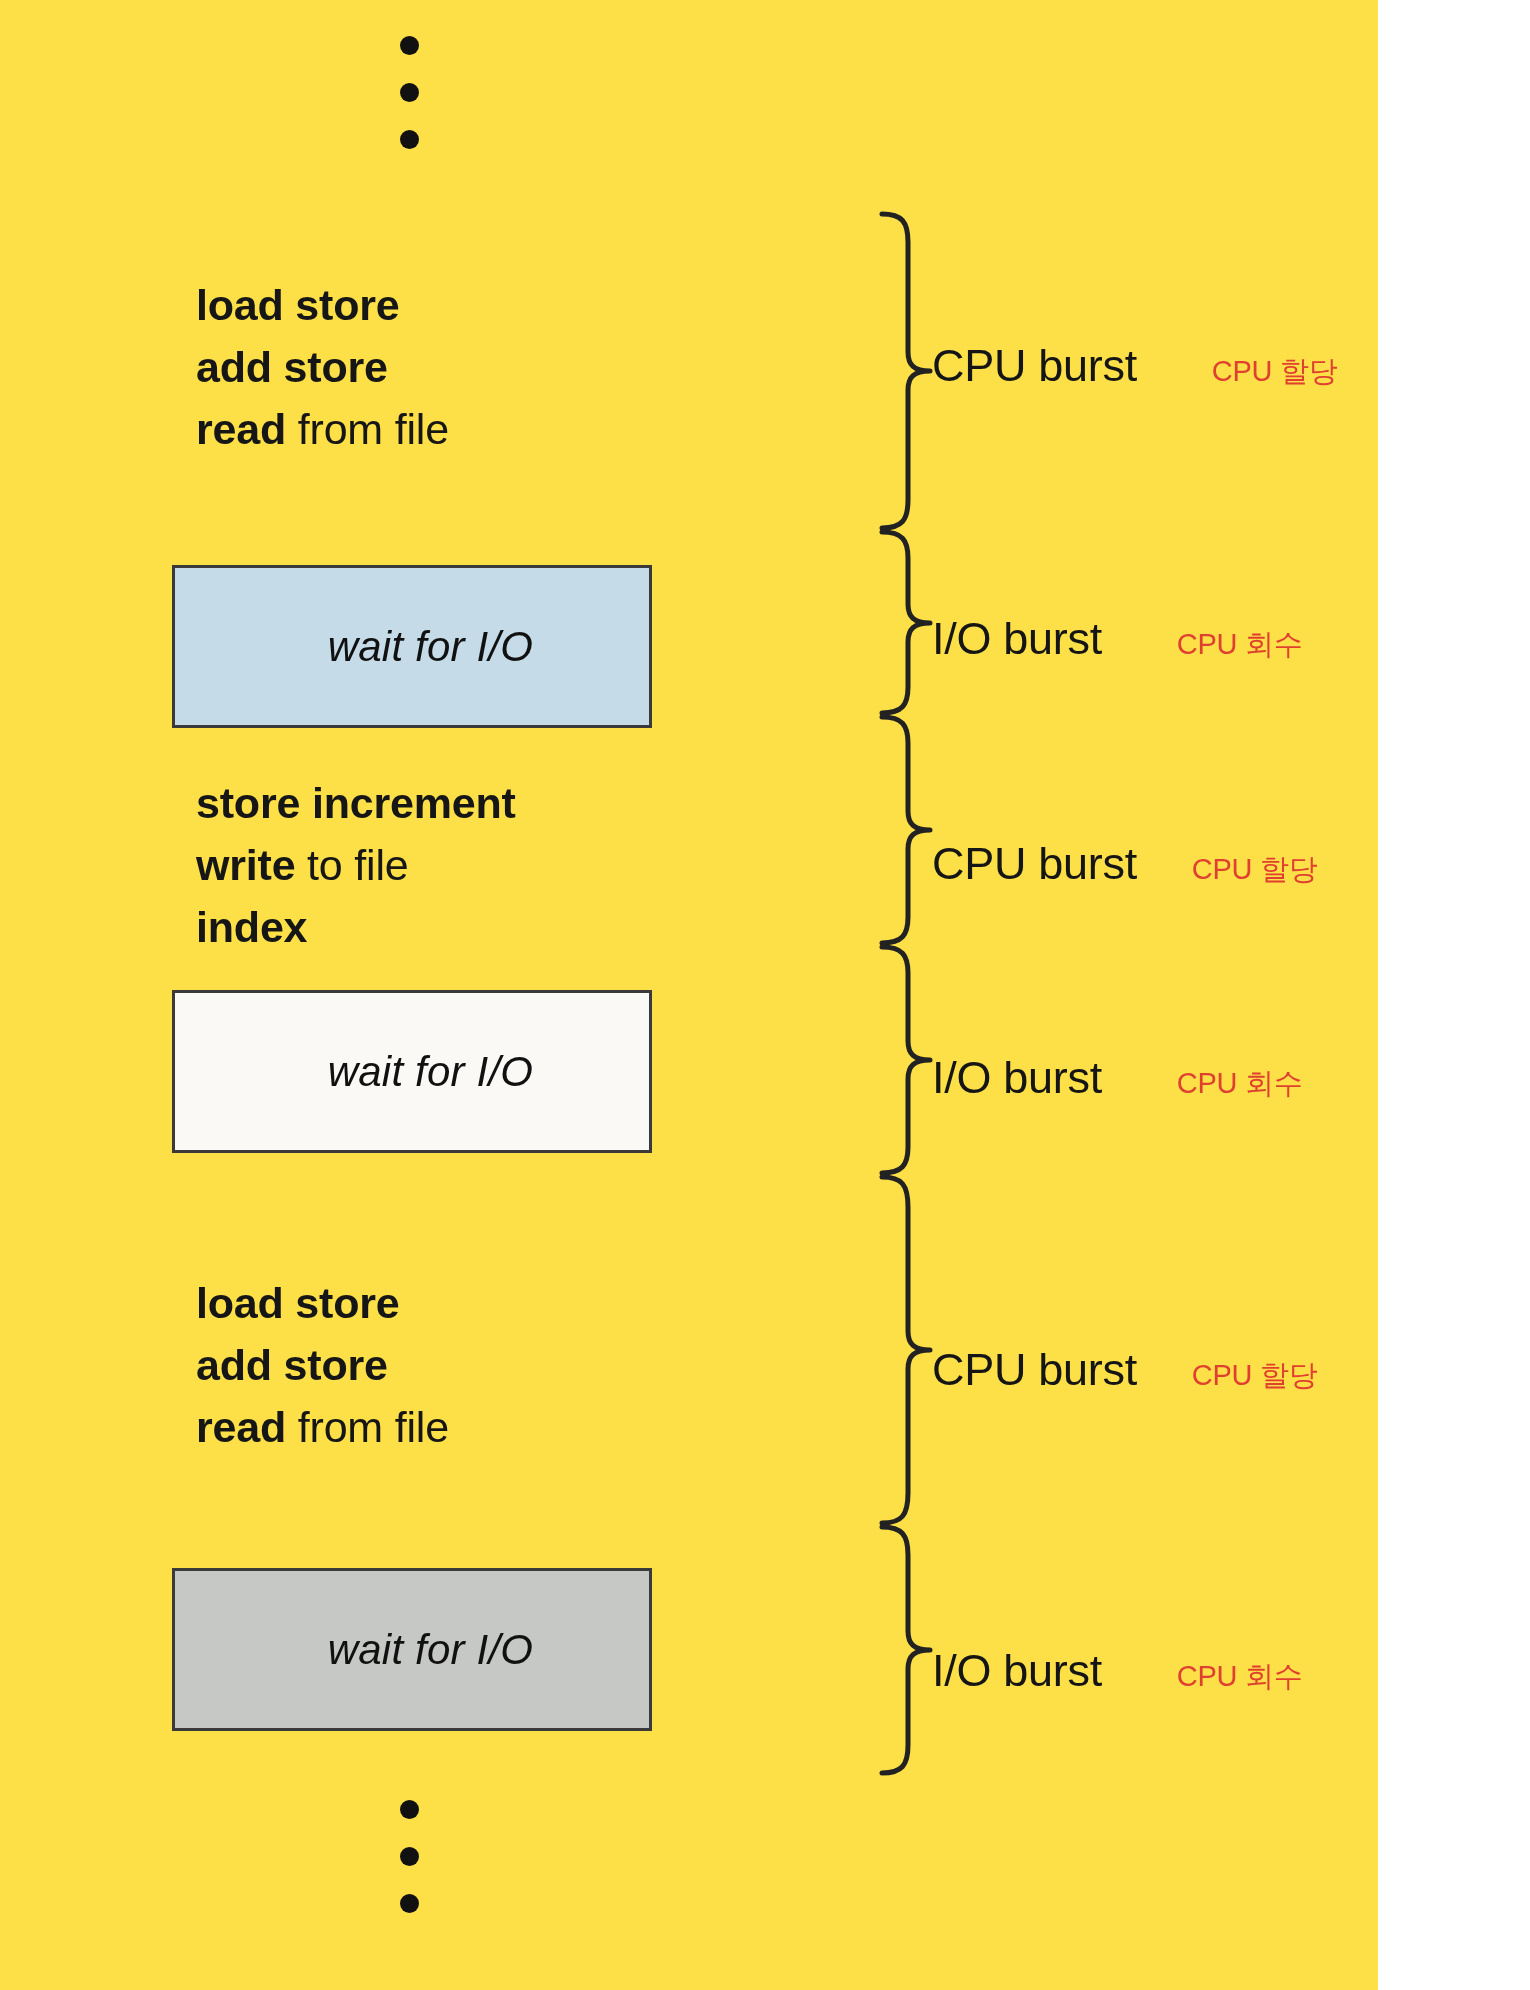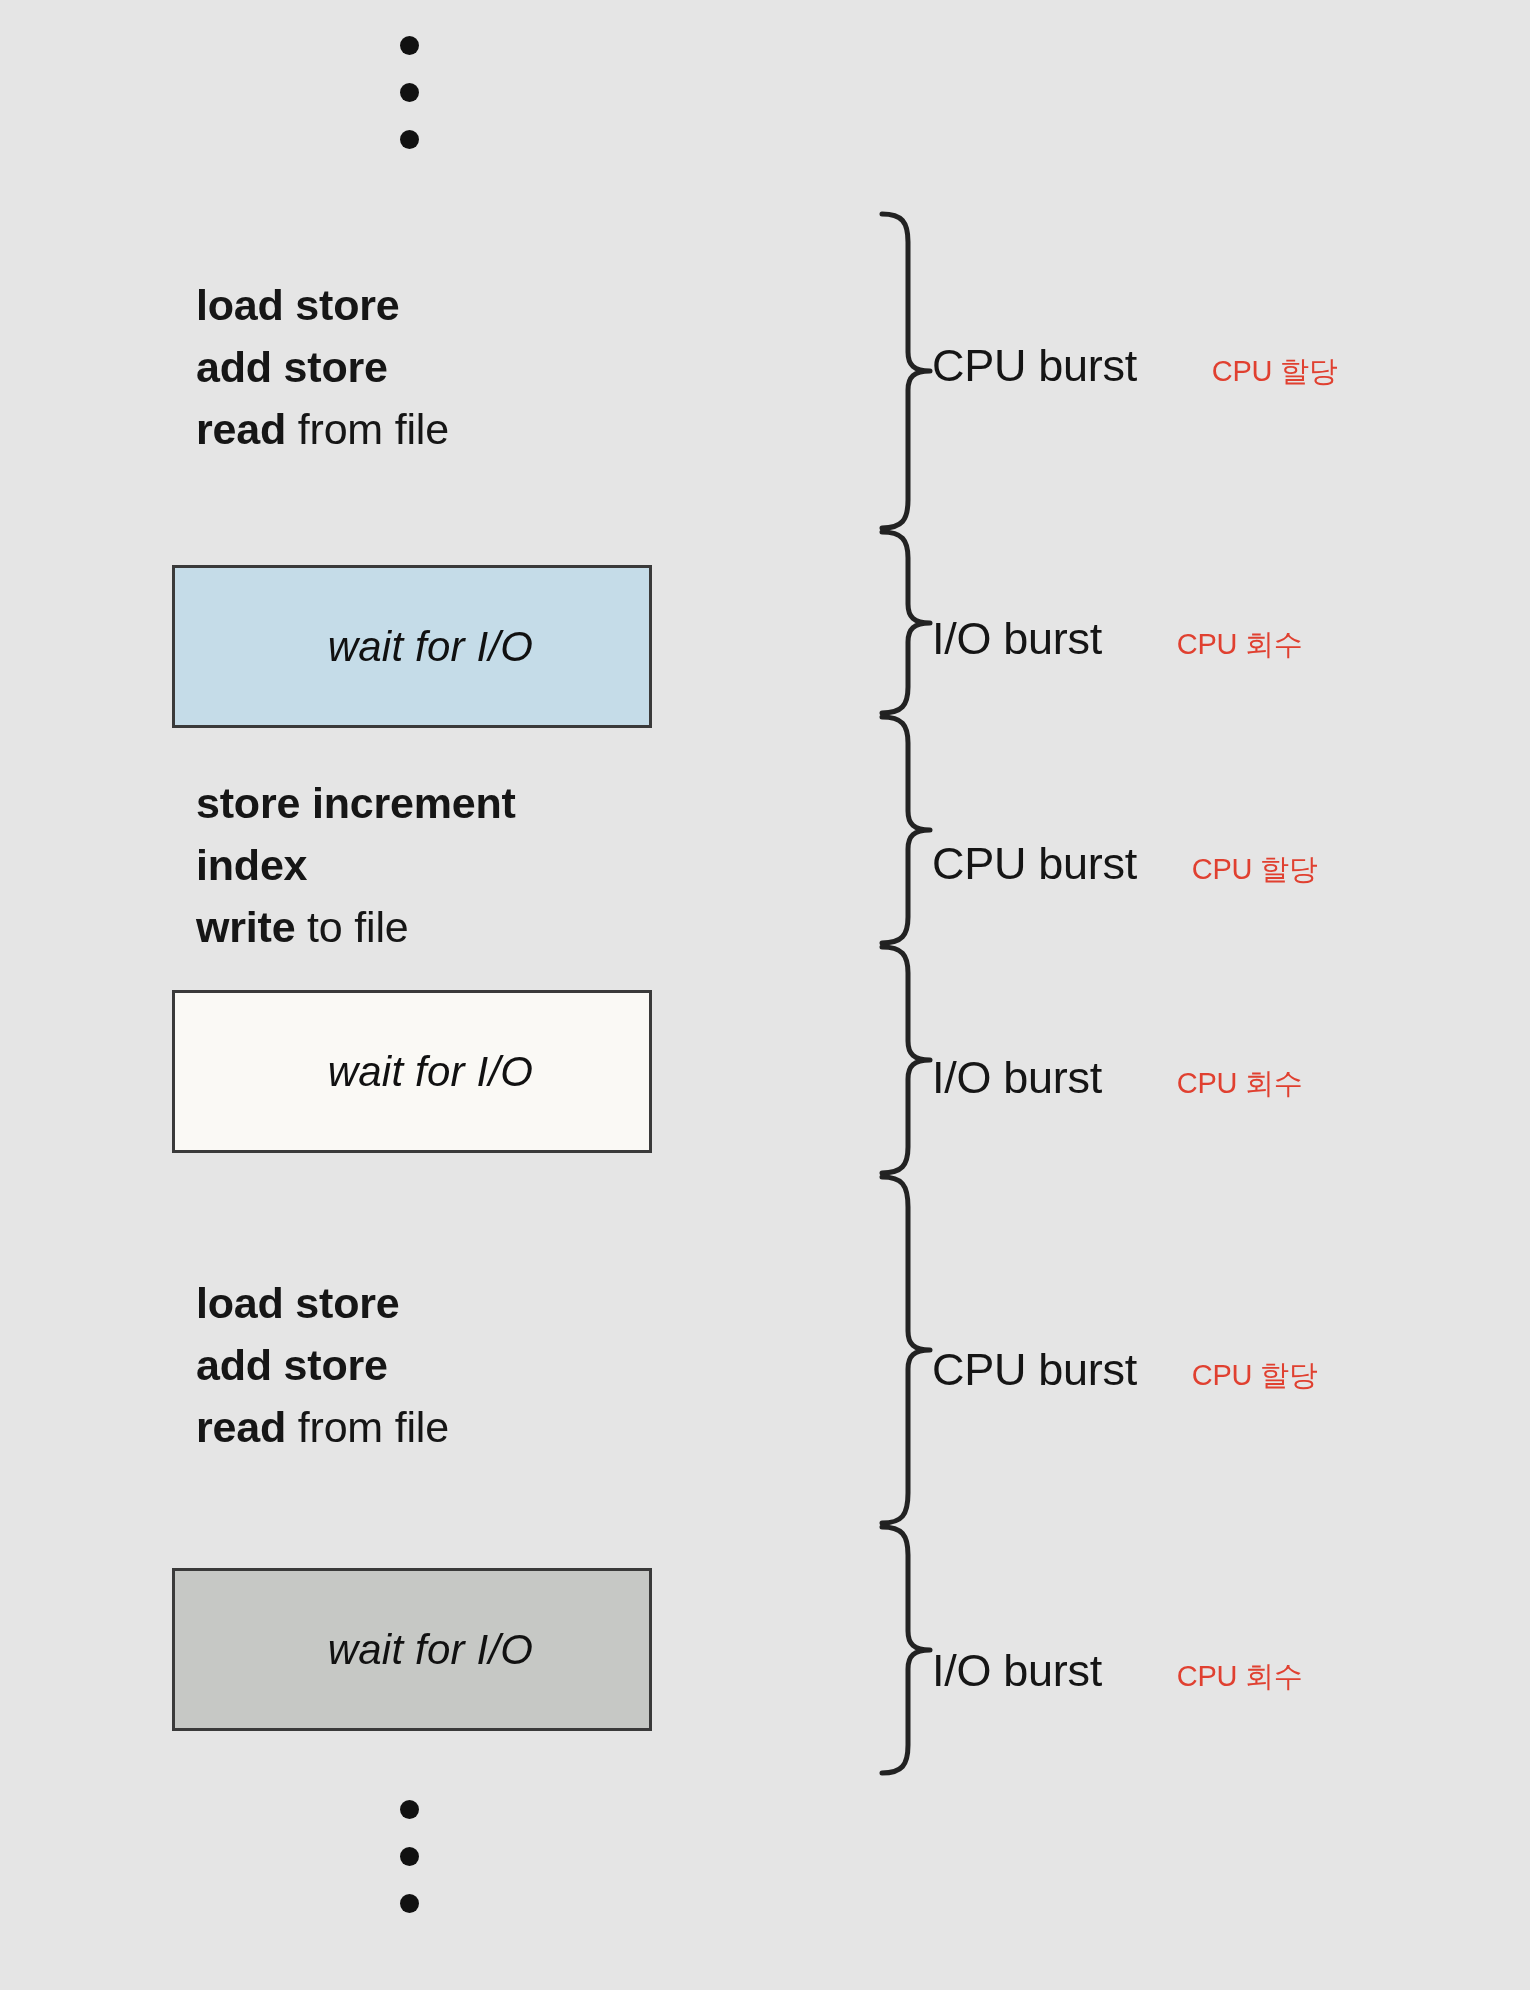--- a/index.html
+++ b/index.html
@@ -7,23 +7,23 @@
     padding: 0;
     background: #ffffff;
   }
   body {
     font-family: "Liberation Sans", sans-serif;
     -webkit-font-smoothing: antialiased;
   }
 
   #figure {
     position: relative;
-    width: 1530px;
+    width: 1378px;
     height: 1990px;
-    background: #e5e5e5;
+    background: #fde047;
     overflow: hidden;
   }
 
   
   .ellipsis {
     position: absolute;
     display: flex;
     flex-direction: column;
     align-items: center;
   }
@@ -120,24 +120,24 @@
 
   <div class="wait-box" style="left:172px; top:565px; width:480px; height:163px; background:#c5dce8;">
     <span class="wait-label">wait for I/O</span>
   </div>
 
   <div class="code-block" style="left:196px; top:772px;">
     <div>
       <span class="kw">store increment</span><span></span>
     </div>
     <div>
+      <span class="kw">write</span><span> to file</span>
+    </div>
+    <div>
       <span class="kw">index</span><span></span>
-    </div>
-    <div>
-      <span class="kw">write</span><span> to file</span>
     </div>
   </div>
 
   <div class="wait-box" style="left:172px; top:990px; width:480px; height:163px; background:#faf9f5;">
     <span class="wait-label">wait for I/O</span>
   </div>
 
   <div class="code-block" style="left:196px; top:1272px;">
     <div>
       <span class="kw">load store</span><span></span>

